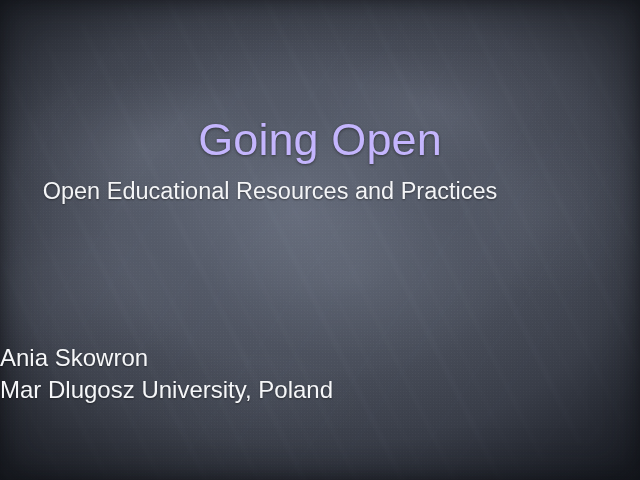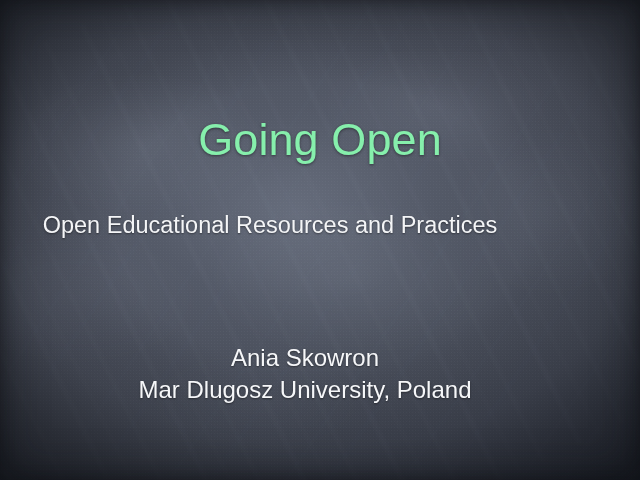--- a/index.html
+++ b/index.html
@@ -133,44 +133,44 @@
 
   .title {
     position: absolute;
     top: 114px;
     left: 0;
     width: 640px;
     text-align: center;
     font-size: 45px;
     font-weight: 400;
     letter-spacing: 0.1px;
-    color: #86efac;
+    color: #c4b5fd;
     text-shadow: 0 1px 3px rgba(0,0,0,0.45);
     white-space: nowrap;
   }
 
   .subtitle {
     position: absolute;
-    top: 212px;
+    top: 178px;
     left: 0;
     width: 540px;
     text-align: center;
     font-size: 23.5px;
     font-weight: 400;
     color: #f4f5f7;
     text-shadow: 0 1px 2px rgba(0,0,0,0.42);
     white-space: nowrap;
   }
 
   .byline {
     position: absolute;
     top: 342px;
     left: 0;
     width: 610px;
-    text-align: center;
+    text-align: left;
     color: #f6f7f9;
     text-shadow: 0 1px 2px rgba(0,0,0,0.42);
   }
 
   .byline-line {
     font-size: 24px;
     font-weight: 400;
     line-height: 32px;
     white-space: nowrap;
   }

